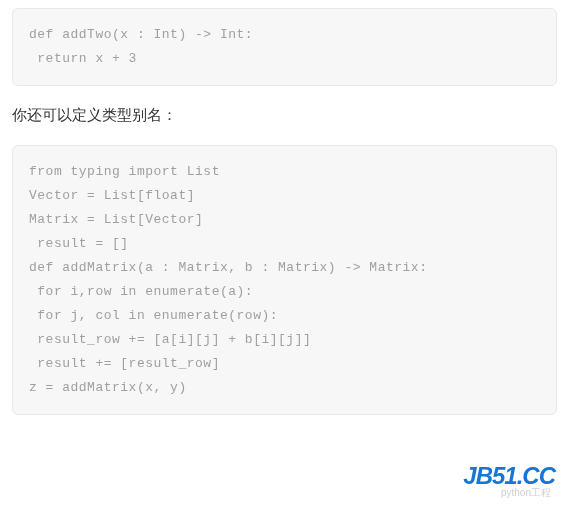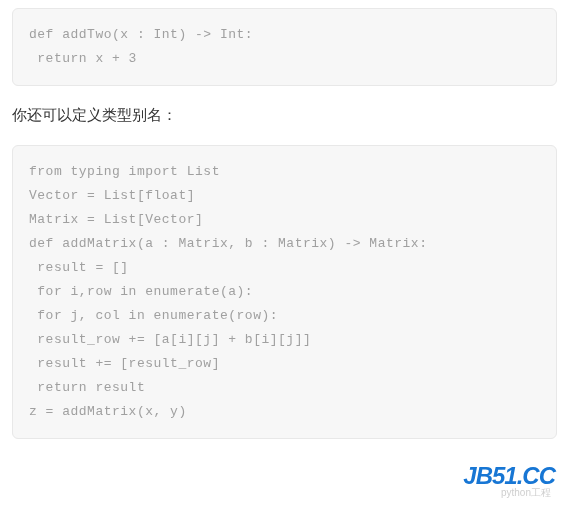--- a/index.html
+++ b/index.html
@@ -66,24 +66,23 @@
   <div class="code-line">def addTwo(x : Int) -&gt; Int:</div>
   <div class="code-line"> return x + 3</div>
 </div>
 
 <p class="body-text">你还可以定义类型别名：</p>
 
 <div class="code-block">
   <div class="code-line">from typing import List</div>
   <div class="code-line">Vector = List[float]</div>
   <div class="code-line">Matrix = List[Vector]</div>
+  <div class="code-line"> result = []</div>
   <div class="code-line">def addMatrix(a : Matrix, b : Matrix) -&gt; Matrix:</div>
-  <div class="code-line"> result = []</div>
   <div class="code-line"> for i,row in enumerate(a):</div>
   <div class="code-line"> for j, col in enumerate(row):</div>
   <div class="code-line"> result_row += [a[i][j] + b[i][j]]</div>
   <div class="code-line"> result += [result_row]</div>
-  <div class="code-line"> return result</div>
   <div class="code-line">z = addMatrix(x, y)</div>
 </div>
 
 <div class="watermark">JB51.CC</div>
 <div class="watermark-sub">python工程</div>
 
 </body></html>

